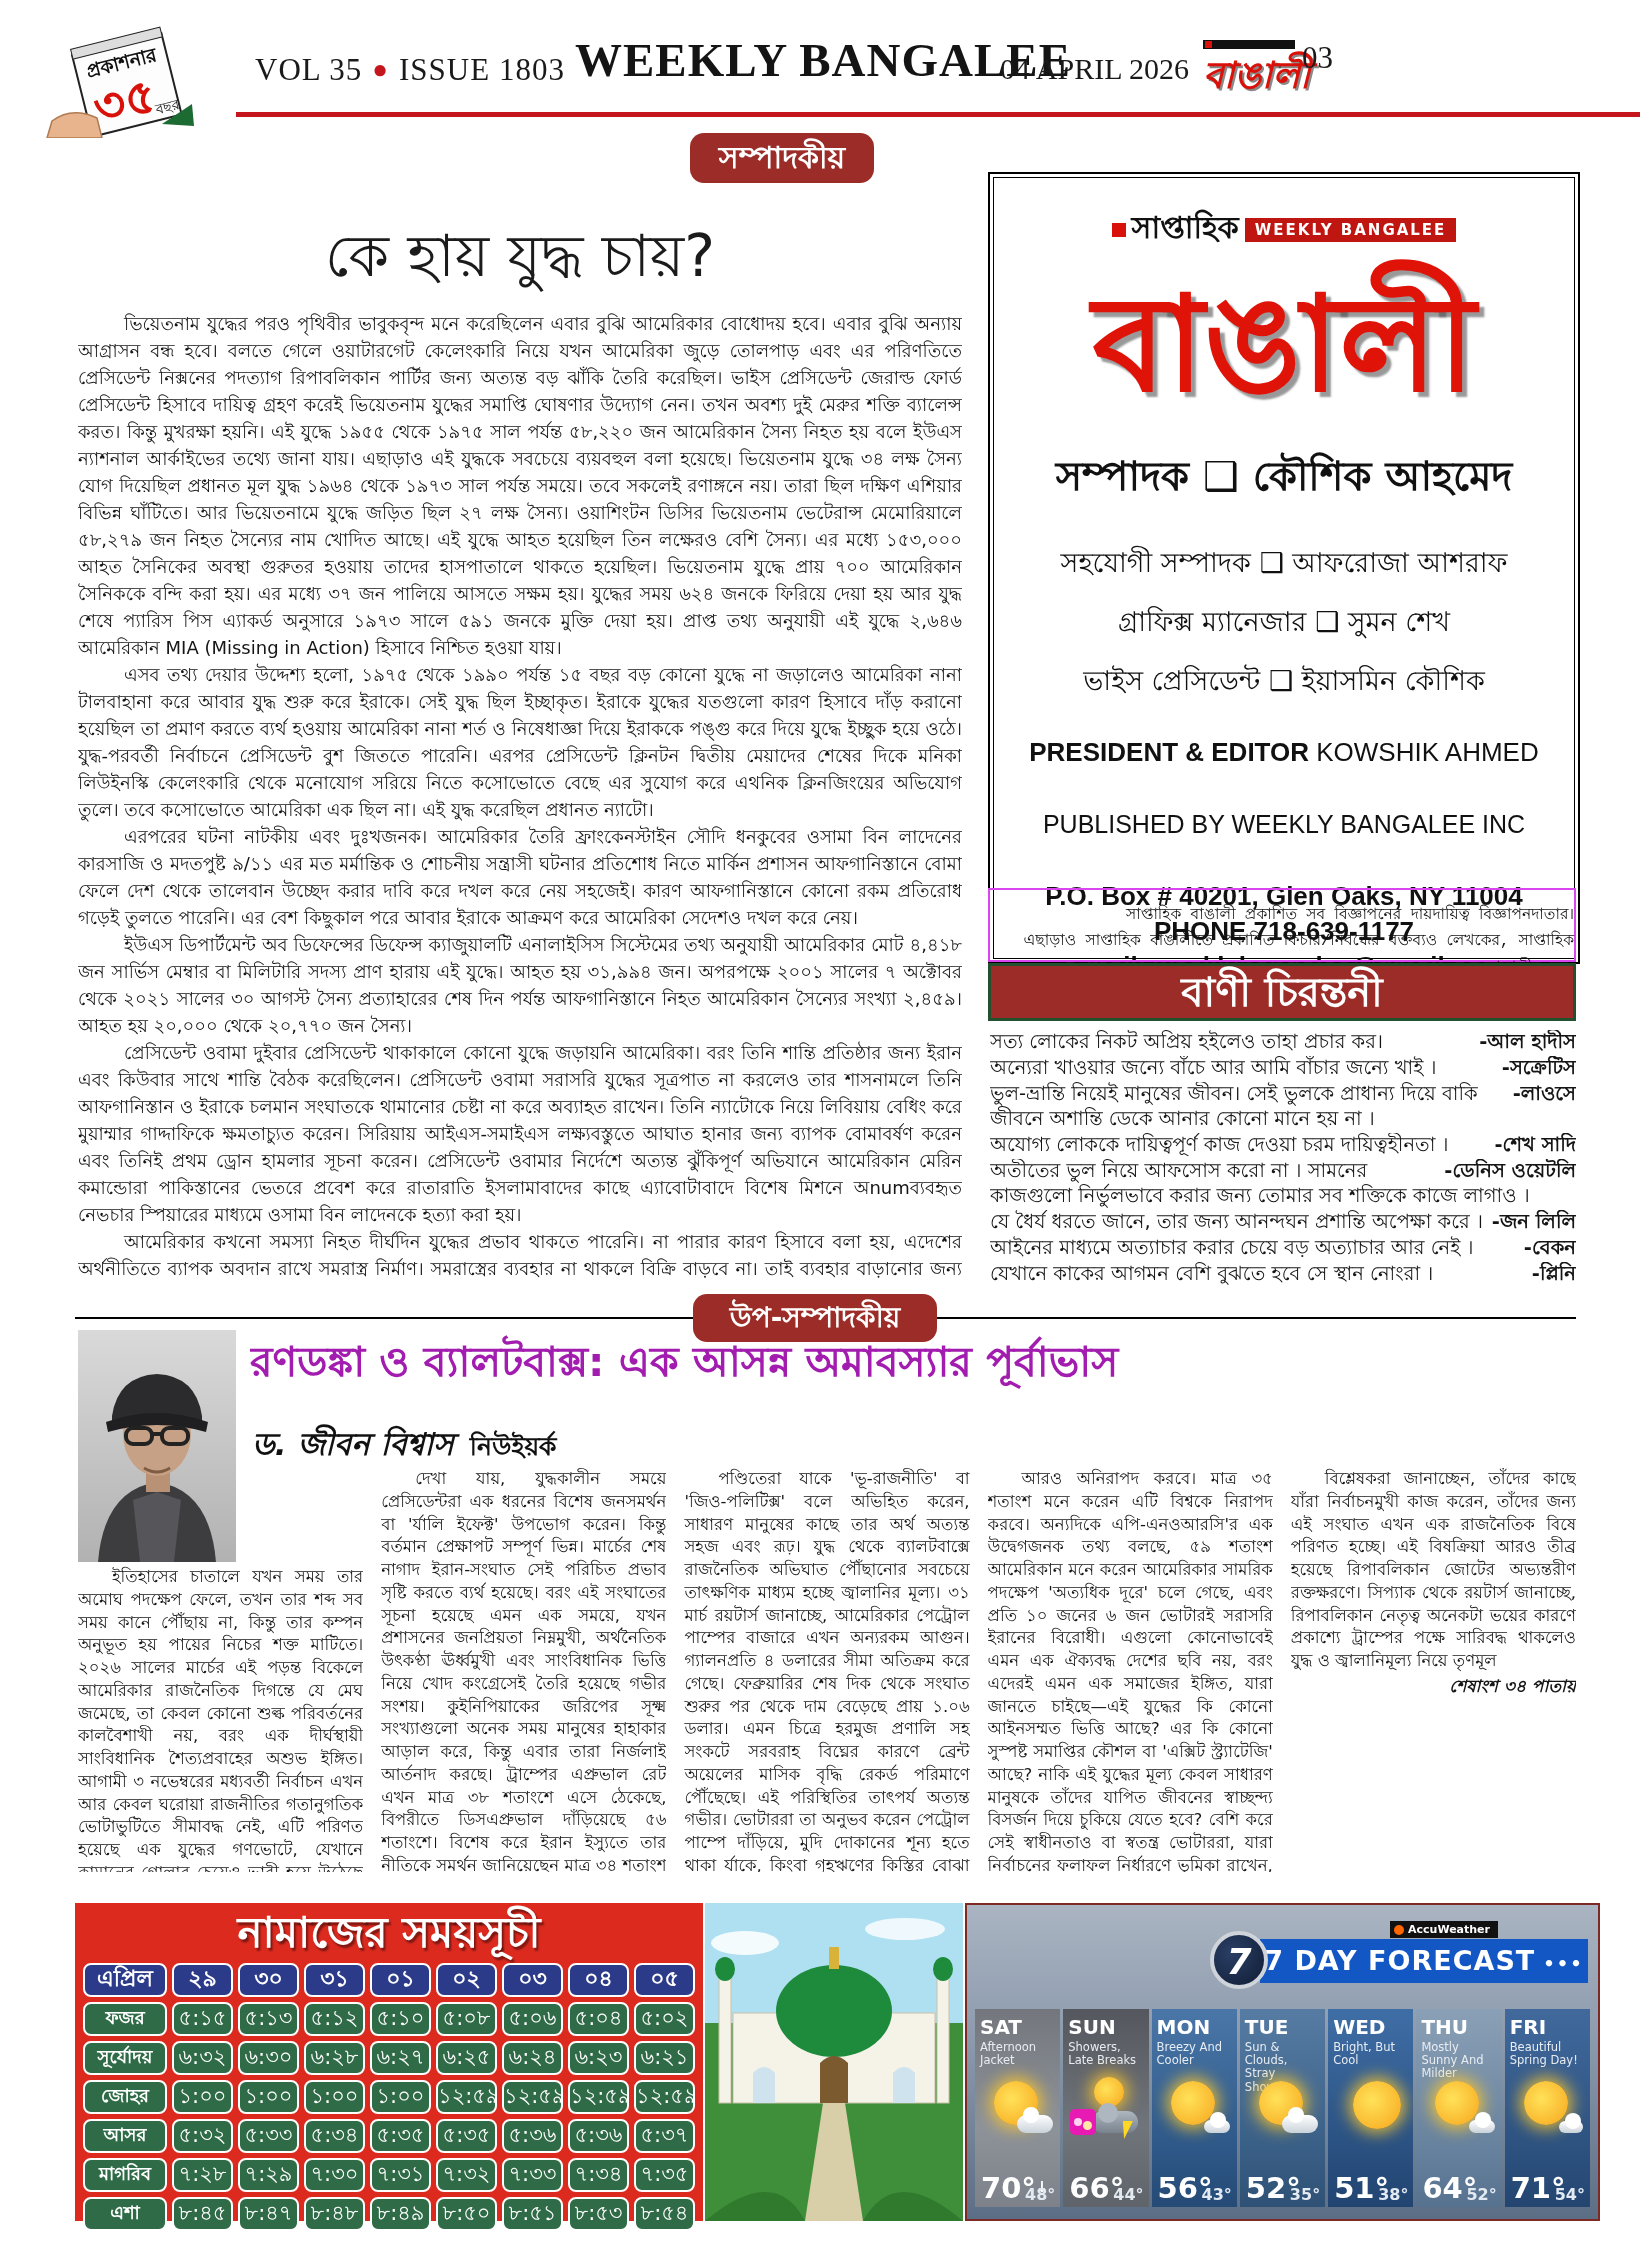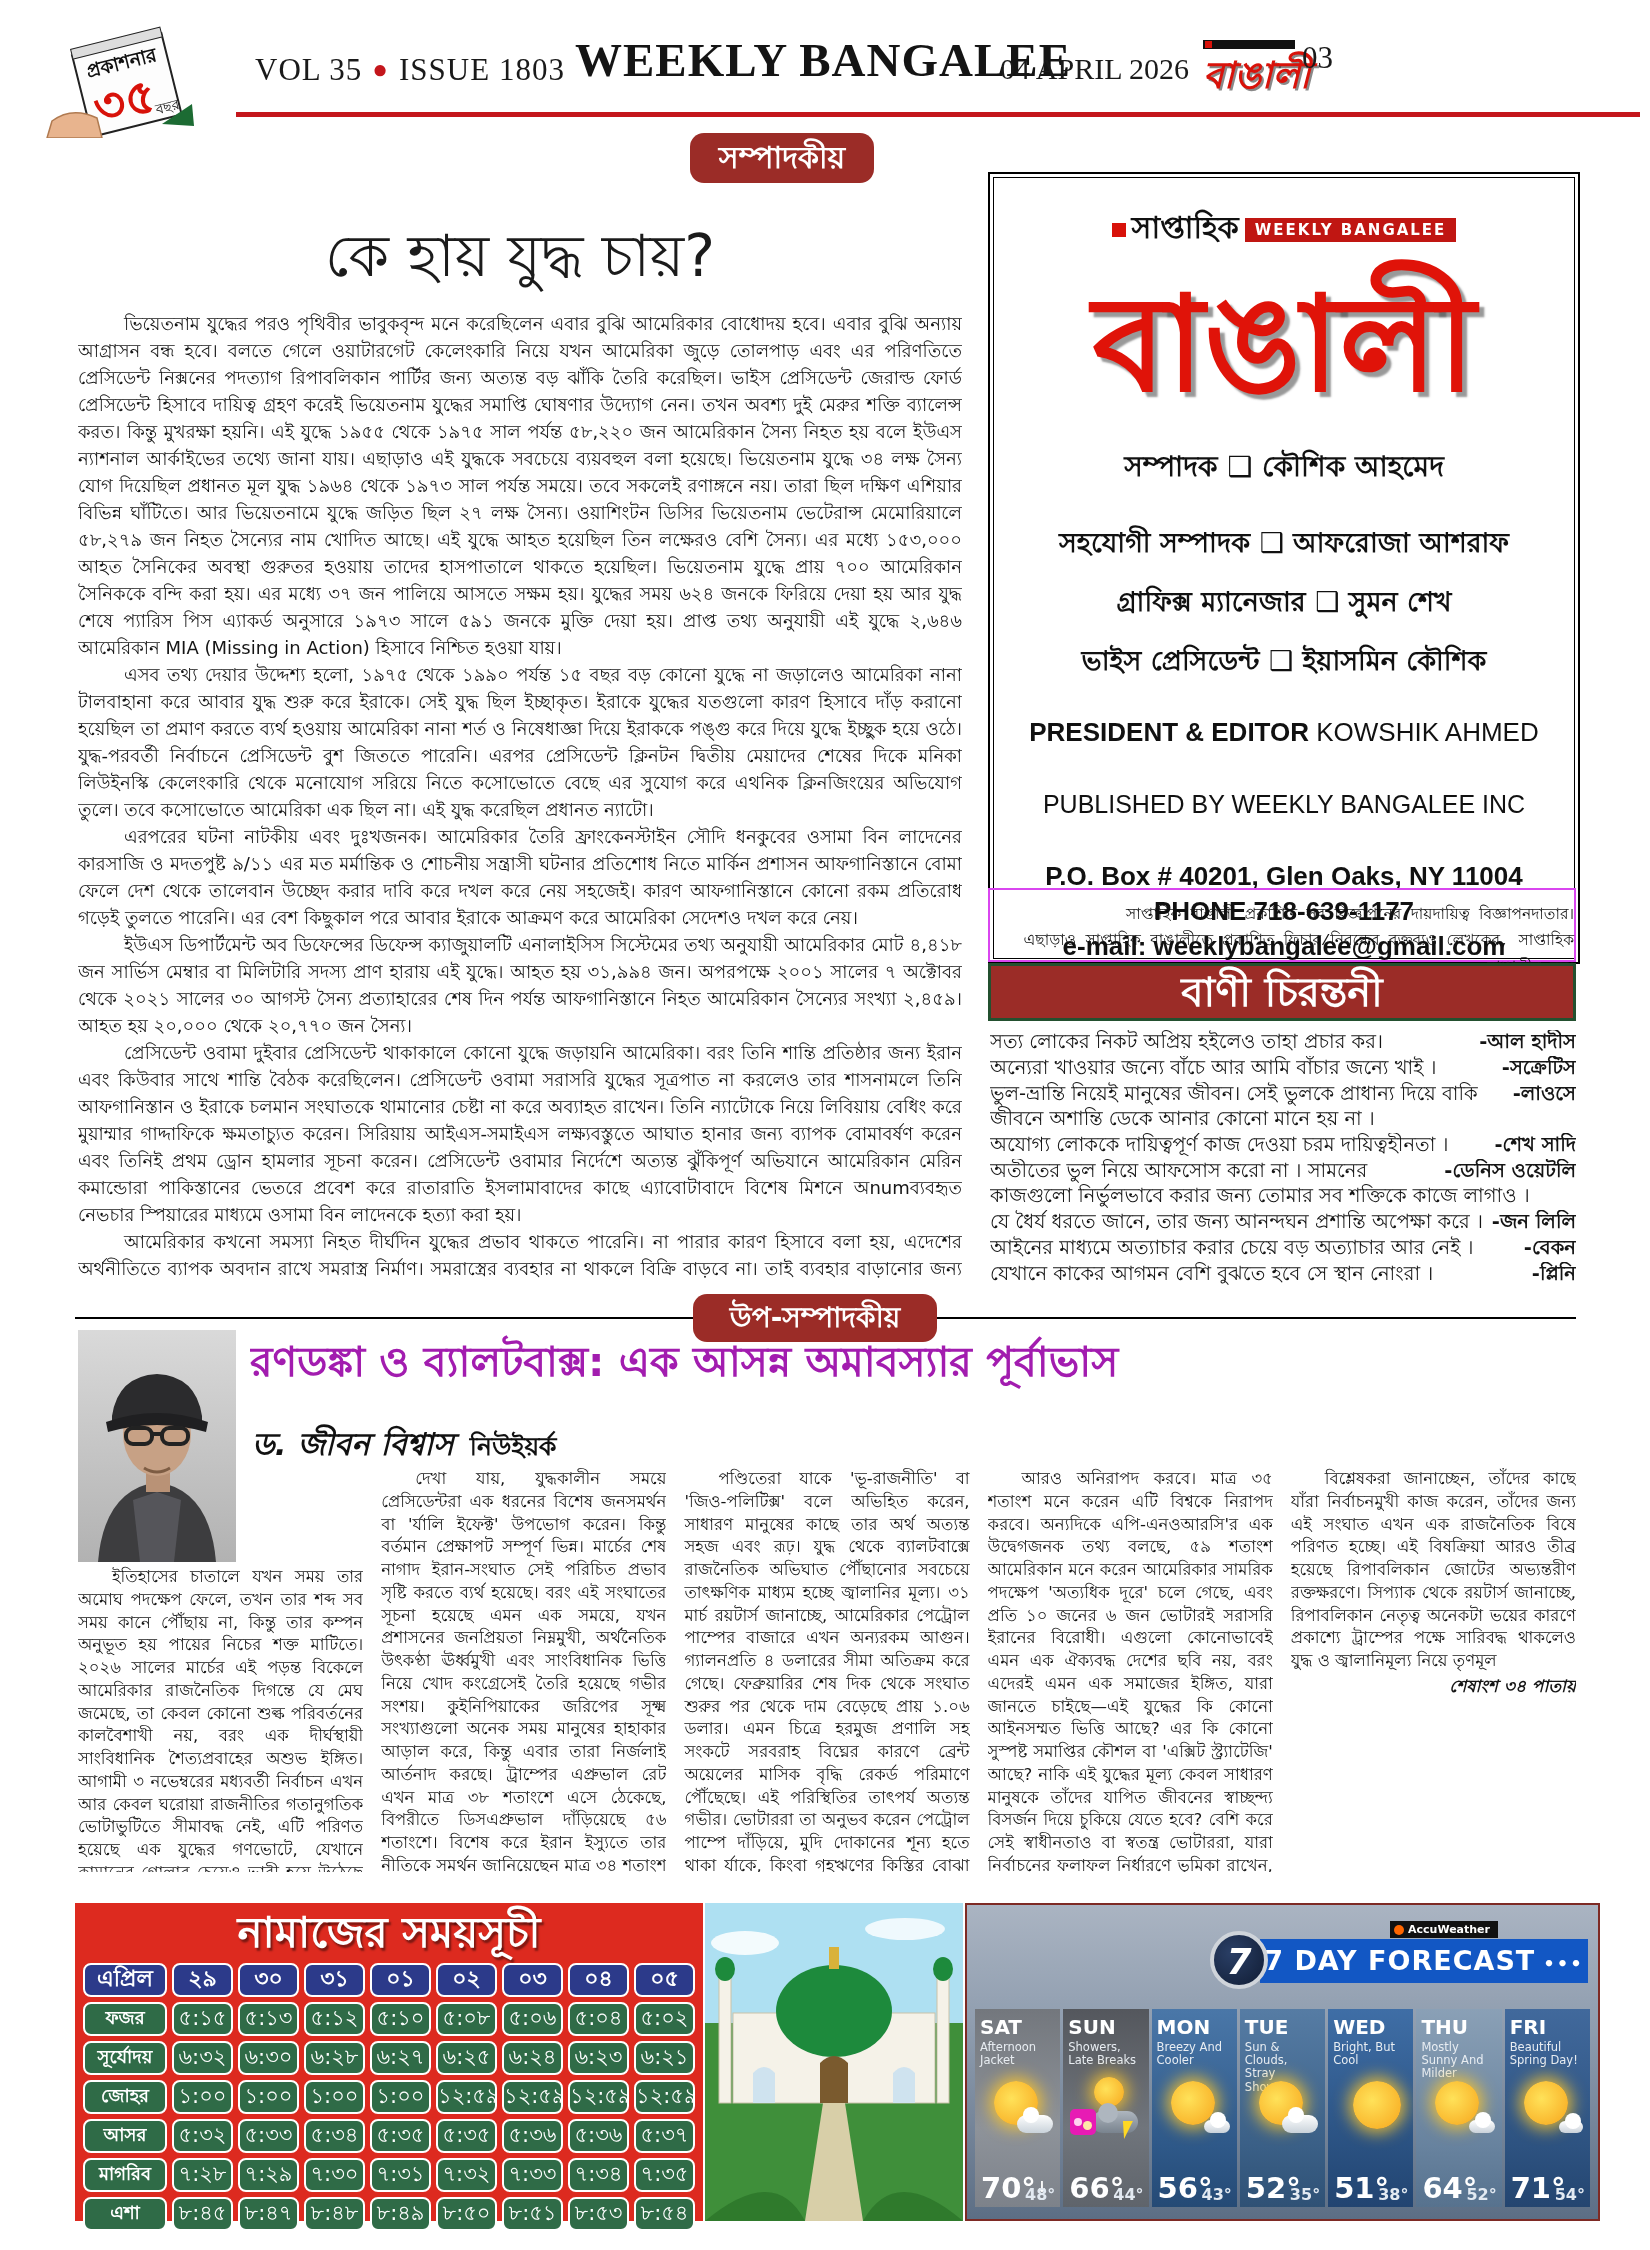--- a/index.html
+++ b/index.html
@@ -38,22 +38,22 @@
             text-align:center;}
   .masthead::before{content:"";position:absolute;inset:3px;border:1px solid #000;pointer-events:none;}
   .mh-logo{margin-top:30px;display:inline-block;text-align:center;}
   .mh-bar{display:flex;align-items:center;justify-content:center;gap:6px;}
   .mh-bar .sq{width:14px;height:14px;background:#d8120a;display:inline-block;}
   .mh-bar .bn{font-weight:bold;font-size:30px;color:#111;}
   .mh-bar .en{background:#c01612;color:#fff;font-weight:bold;font-size:15px;letter-spacing:2px;
               padding:3px 10px;}
   .mh-big{font-size:132px;line-height:1.35;font-weight:bold;color:#e01309;
           text-shadow:5px 5px 2px rgba(70,70,70,.55);}
-  .mh-editor{font-size:28px;font-weight:bold;margin-top:12px;color:#111;}
-  .mh-line{font-size:27px;font-weight:bold;margin-top:14px;color:#111;}
+  .mh-editor{font-size:40px;font-weight:bold;margin-top:12px;color:#111;}
+  .mh-line{font-size:27px;font-weight:normal;margin-top:14px;color:#111;}
   .mh-pres{font-size:26px;margin-top:32px;color:#111;font-family:"Liberation Sans",sans-serif;}
   .mh-pres b{font-weight:bold;}
   .mh-pub{font-size:25px;margin-top:42px;color:#111;font-family:"Liberation Sans",sans-serif;}
   .mh-addr{font-size:26px;font-weight:bold;margin-top:40px;line-height:1.35;color:#111;
            font-family:"Liberation Sans",sans-serif;}
   
   .disclaimer{position:absolute;left:988px;top:888px;width:588px;height:74px;border:2px solid #d946ef;
               text-align:right;font-size:15.5px;line-height:1.7;padding-top:12px;box-sizing:border-box;font-family:Liberation Mono, monospace;}
   
   .q-head{position:absolute;left:988px;top:963px;width:588px;height:58px;background:#9b2c27;

